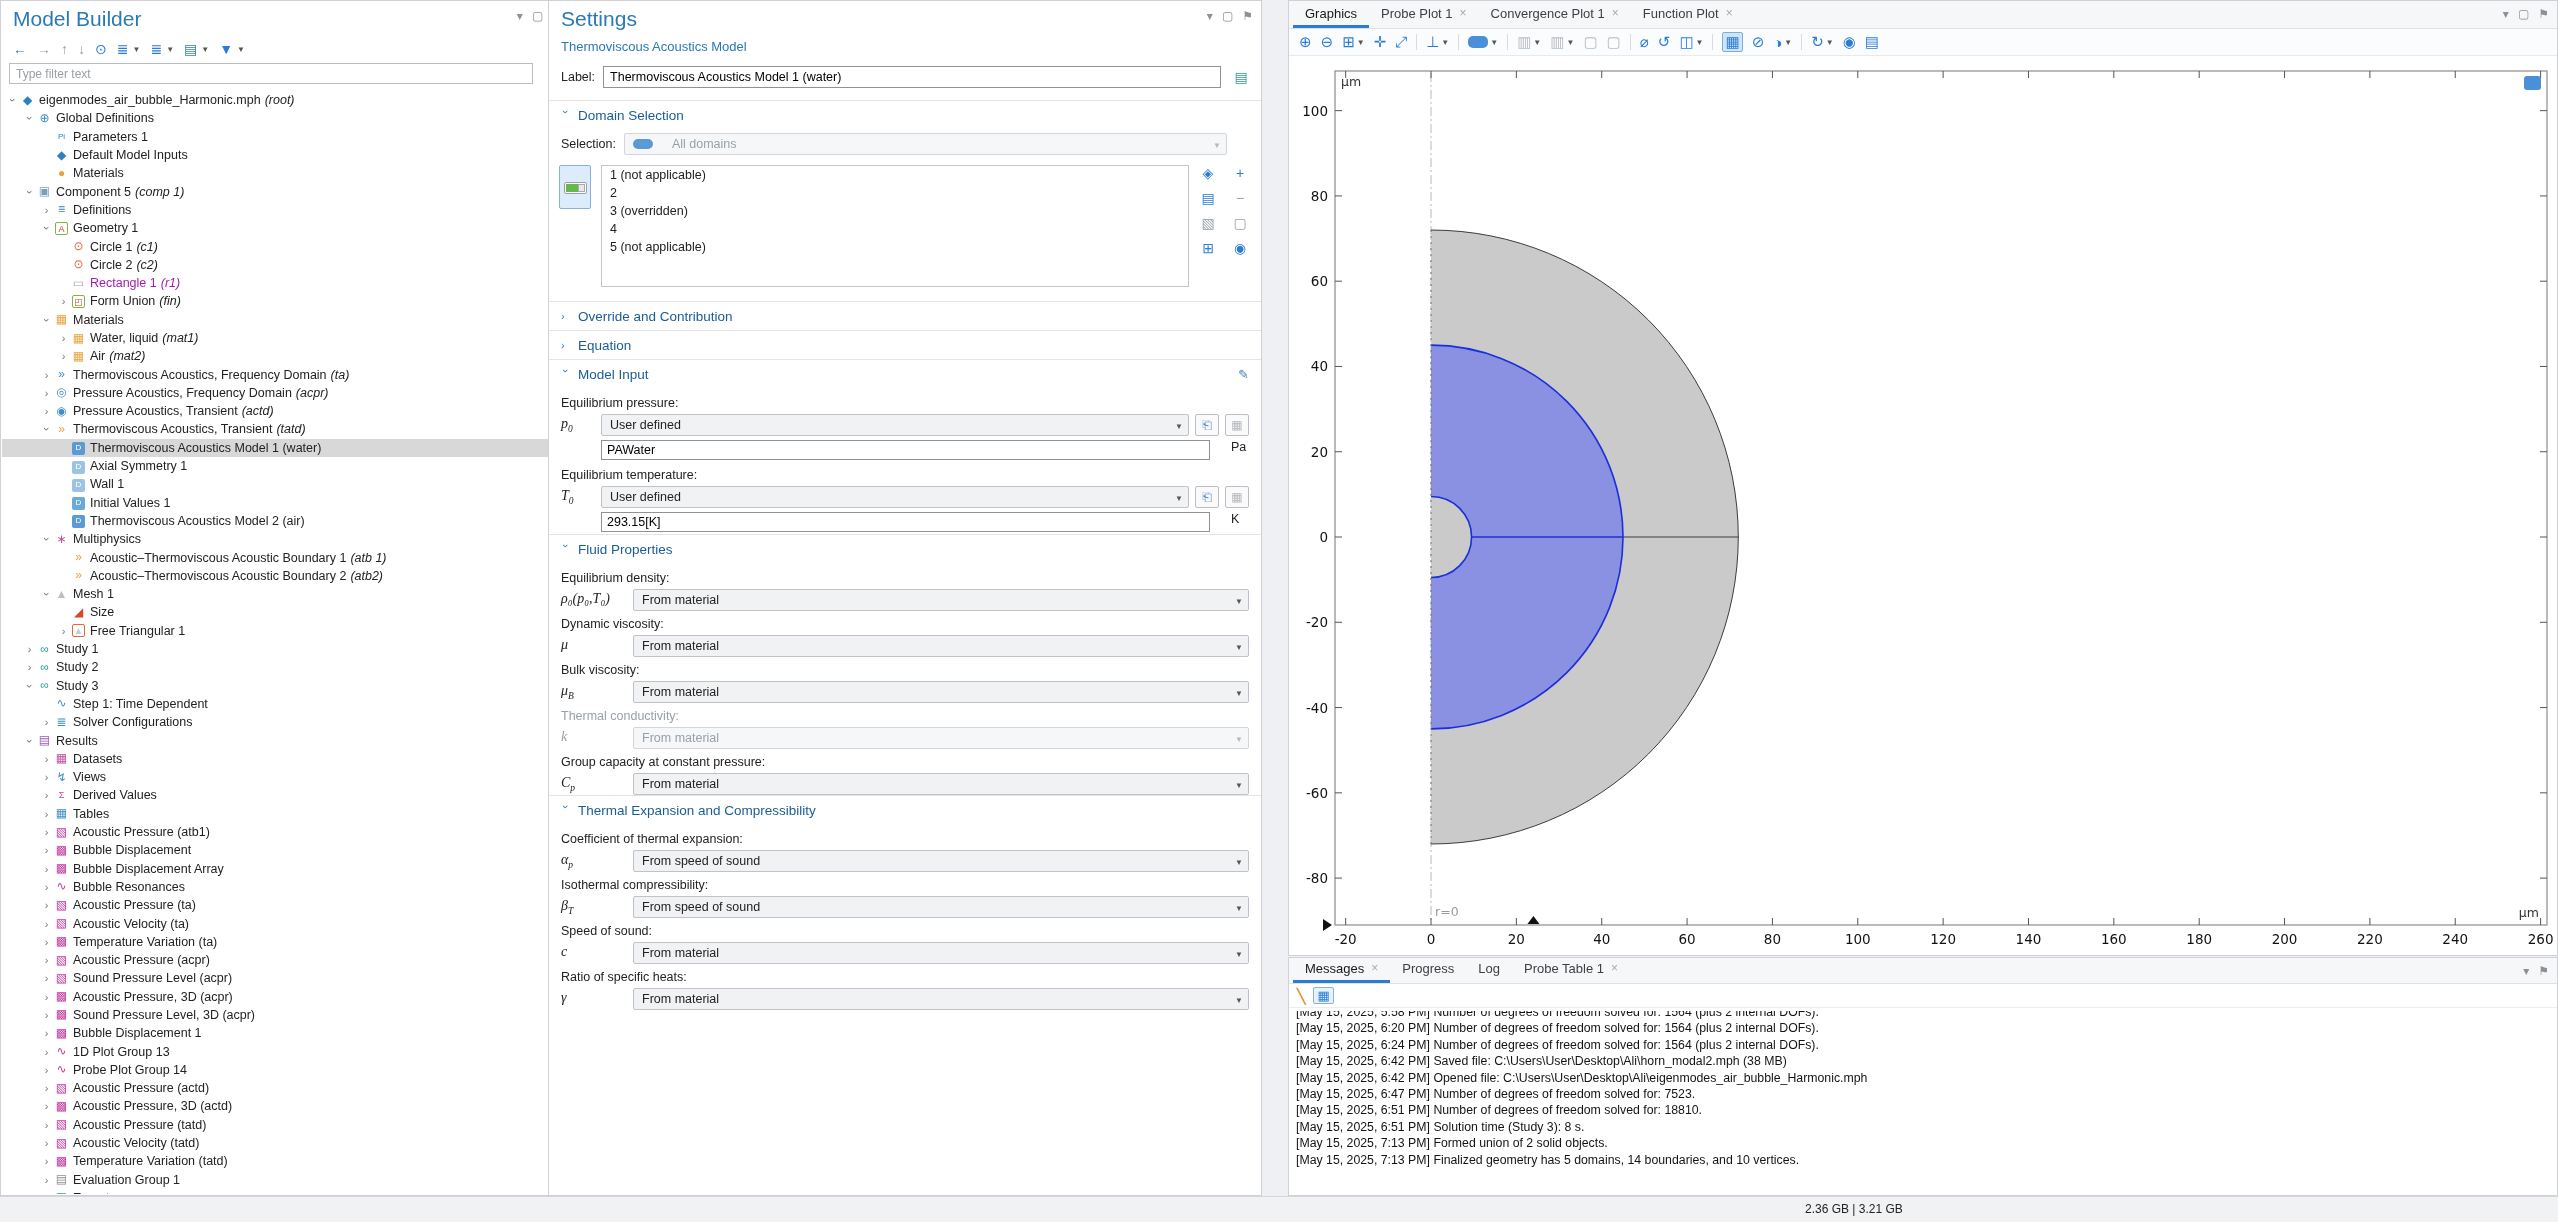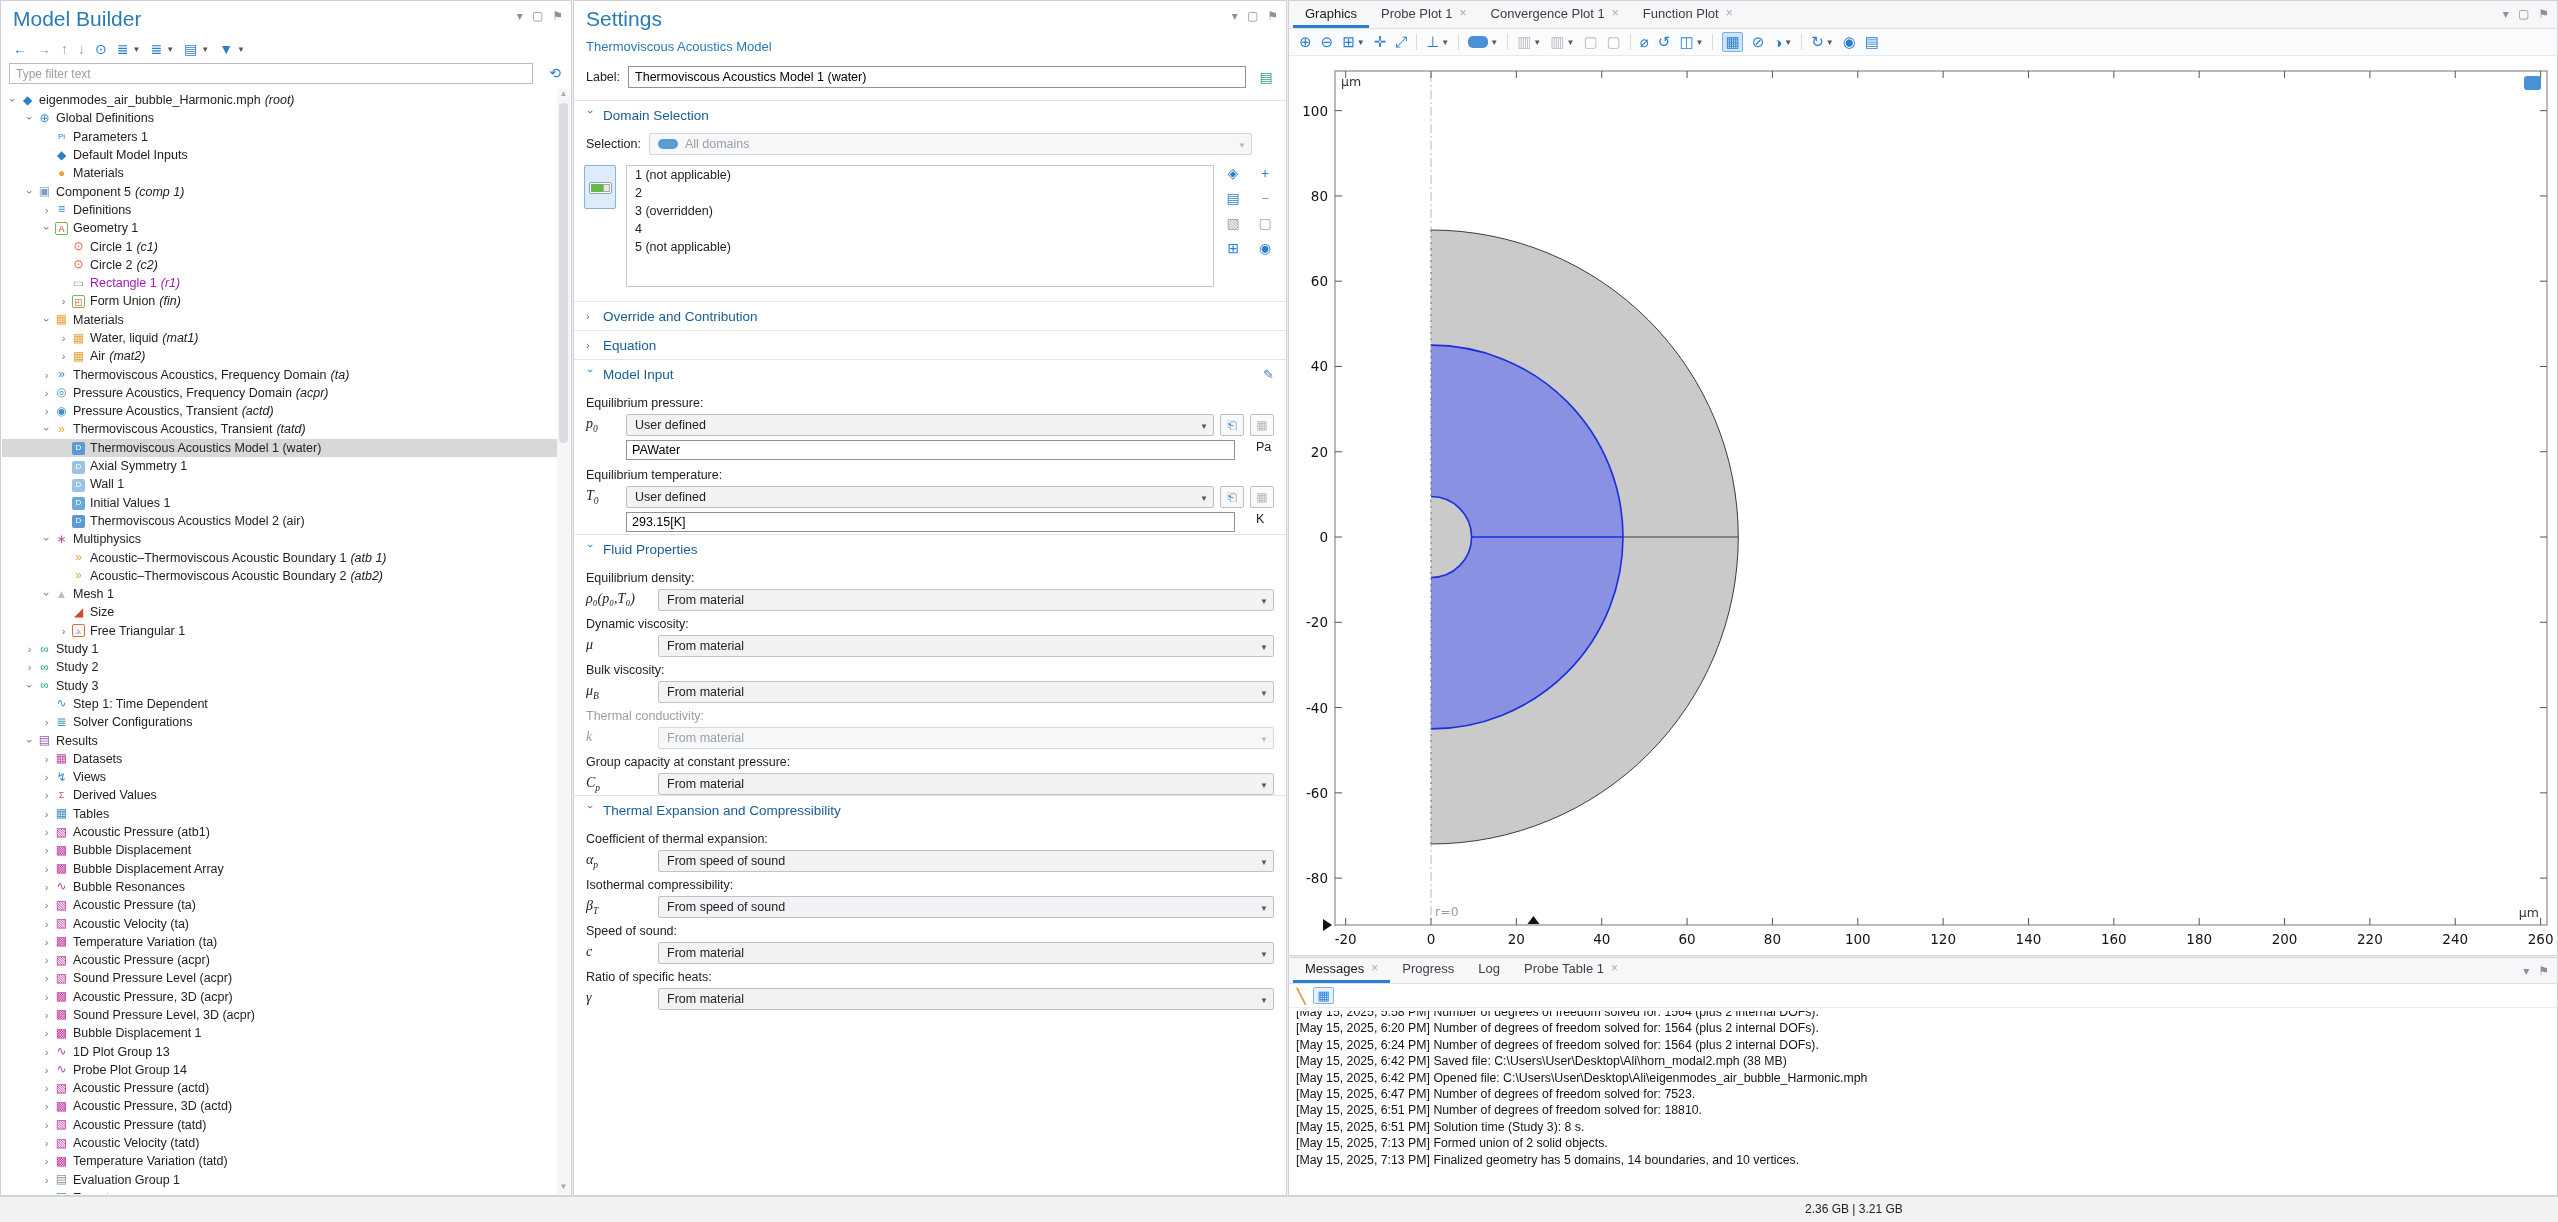--- a/index.html
+++ b/index.html
@@ -47,21 +47,21 @@
            font-size:13.5px; color:#1a5d94; cursor:pointer; }
   .shead .chev { color:#2b7cd3; font-size:11px; width:10px; }
   .shead .chev.open { transform:rotate(90deg); }
   .shead .edit-ic { position:absolute; right:12px; color:#4a7fb5; font-size:13px; }
   .scontent { padding:2px 0 10px; }
   .selrow { display:flex; align-items:center; gap:8px; padding:2px 34px 4px 12px; }
   .selrow label { font-size:12.5px; flex:0 0 52px; }
   .combo { position:relative; height:22px; background:#f1f2f4; border:1px solid #bfc2c8; border-radius:2px;
            display:flex; align-items:center; padding:0 18px 0 8px; font-size:12.5px; cursor:pointer; flex:1; }
   .combo .dd { position:absolute; right:5px; top:7px; font-size:8px; color:#555; }
-  .combo.disabled { background:#f6f7f9; border-color:#d4d6db; color:#9aa0a8; }
+  .combo.disabled { background:#f6f7f9; border-color:#d4d6db; color:#9aa0a8;gap:12px; }
   .combo.disabled .dd { color:#b6b9bf; }
   .chip { display:inline-block; width:20px; height:10px; background:#5b9bd5; border-radius:5px; margin-right:7px; }
   .domsel-body { position:relative; padding:4px 0 0 12px; min-height:132px; }
   .toggle-btn { position:absolute; left:10px; top:6px; width:32px; height:44px; background:#ddecfb;
                 border:1px solid #88b3dd; border-radius:2px; cursor:pointer; }
   .toggle-btn .sw { position:absolute; left:4px; top:16px; width:23px; height:12px; background:#fff;
                     border:1px solid #9aa0a8; border-radius:2px; }
   .toggle-btn .sw i { position:absolute; left:1px; top:1px; width:13px; height:8px; background:#67b84b; }
   .toggle-btn .sw b { position:absolute; right:1px; top:1px; width:7px; height:8px; background:#e8e8e8; border:1px solid #aaa; }
   .sel-list { position:absolute; left:52px; top:6px; right:72px; height:122px; border:1px solid #c3c5cb;
@@ -472,21 +472,21 @@
           <span class="tlabel">Export</span>
         </div>
       </div>
     <div id="tree-scroll">
       <span class="sarr" style="top:0">▲</span>
       <span class="sarr" style="bottom:0">▼</span>
       <span class="thumb"></span>
     </div>
   </div>
 
-  <div class="panel" id="mid-panel" style="left:573px;top:0;width:714px;height:1196px;">
+  <div class="panel" id="mid-panel" style="left:548px;top:0;width:714px;height:1196px;">
     <div class="phead">
       <span class="ptitle">Settings</span>
       <span class="pheadicons">
         <span>▾</span>
         <span>▢</span>
         <span>⚑</span>
       </span>
     </div>
     <div id="set-sub">Thermoviscous Acoustics Model</div>
     <div class="lblrow">

